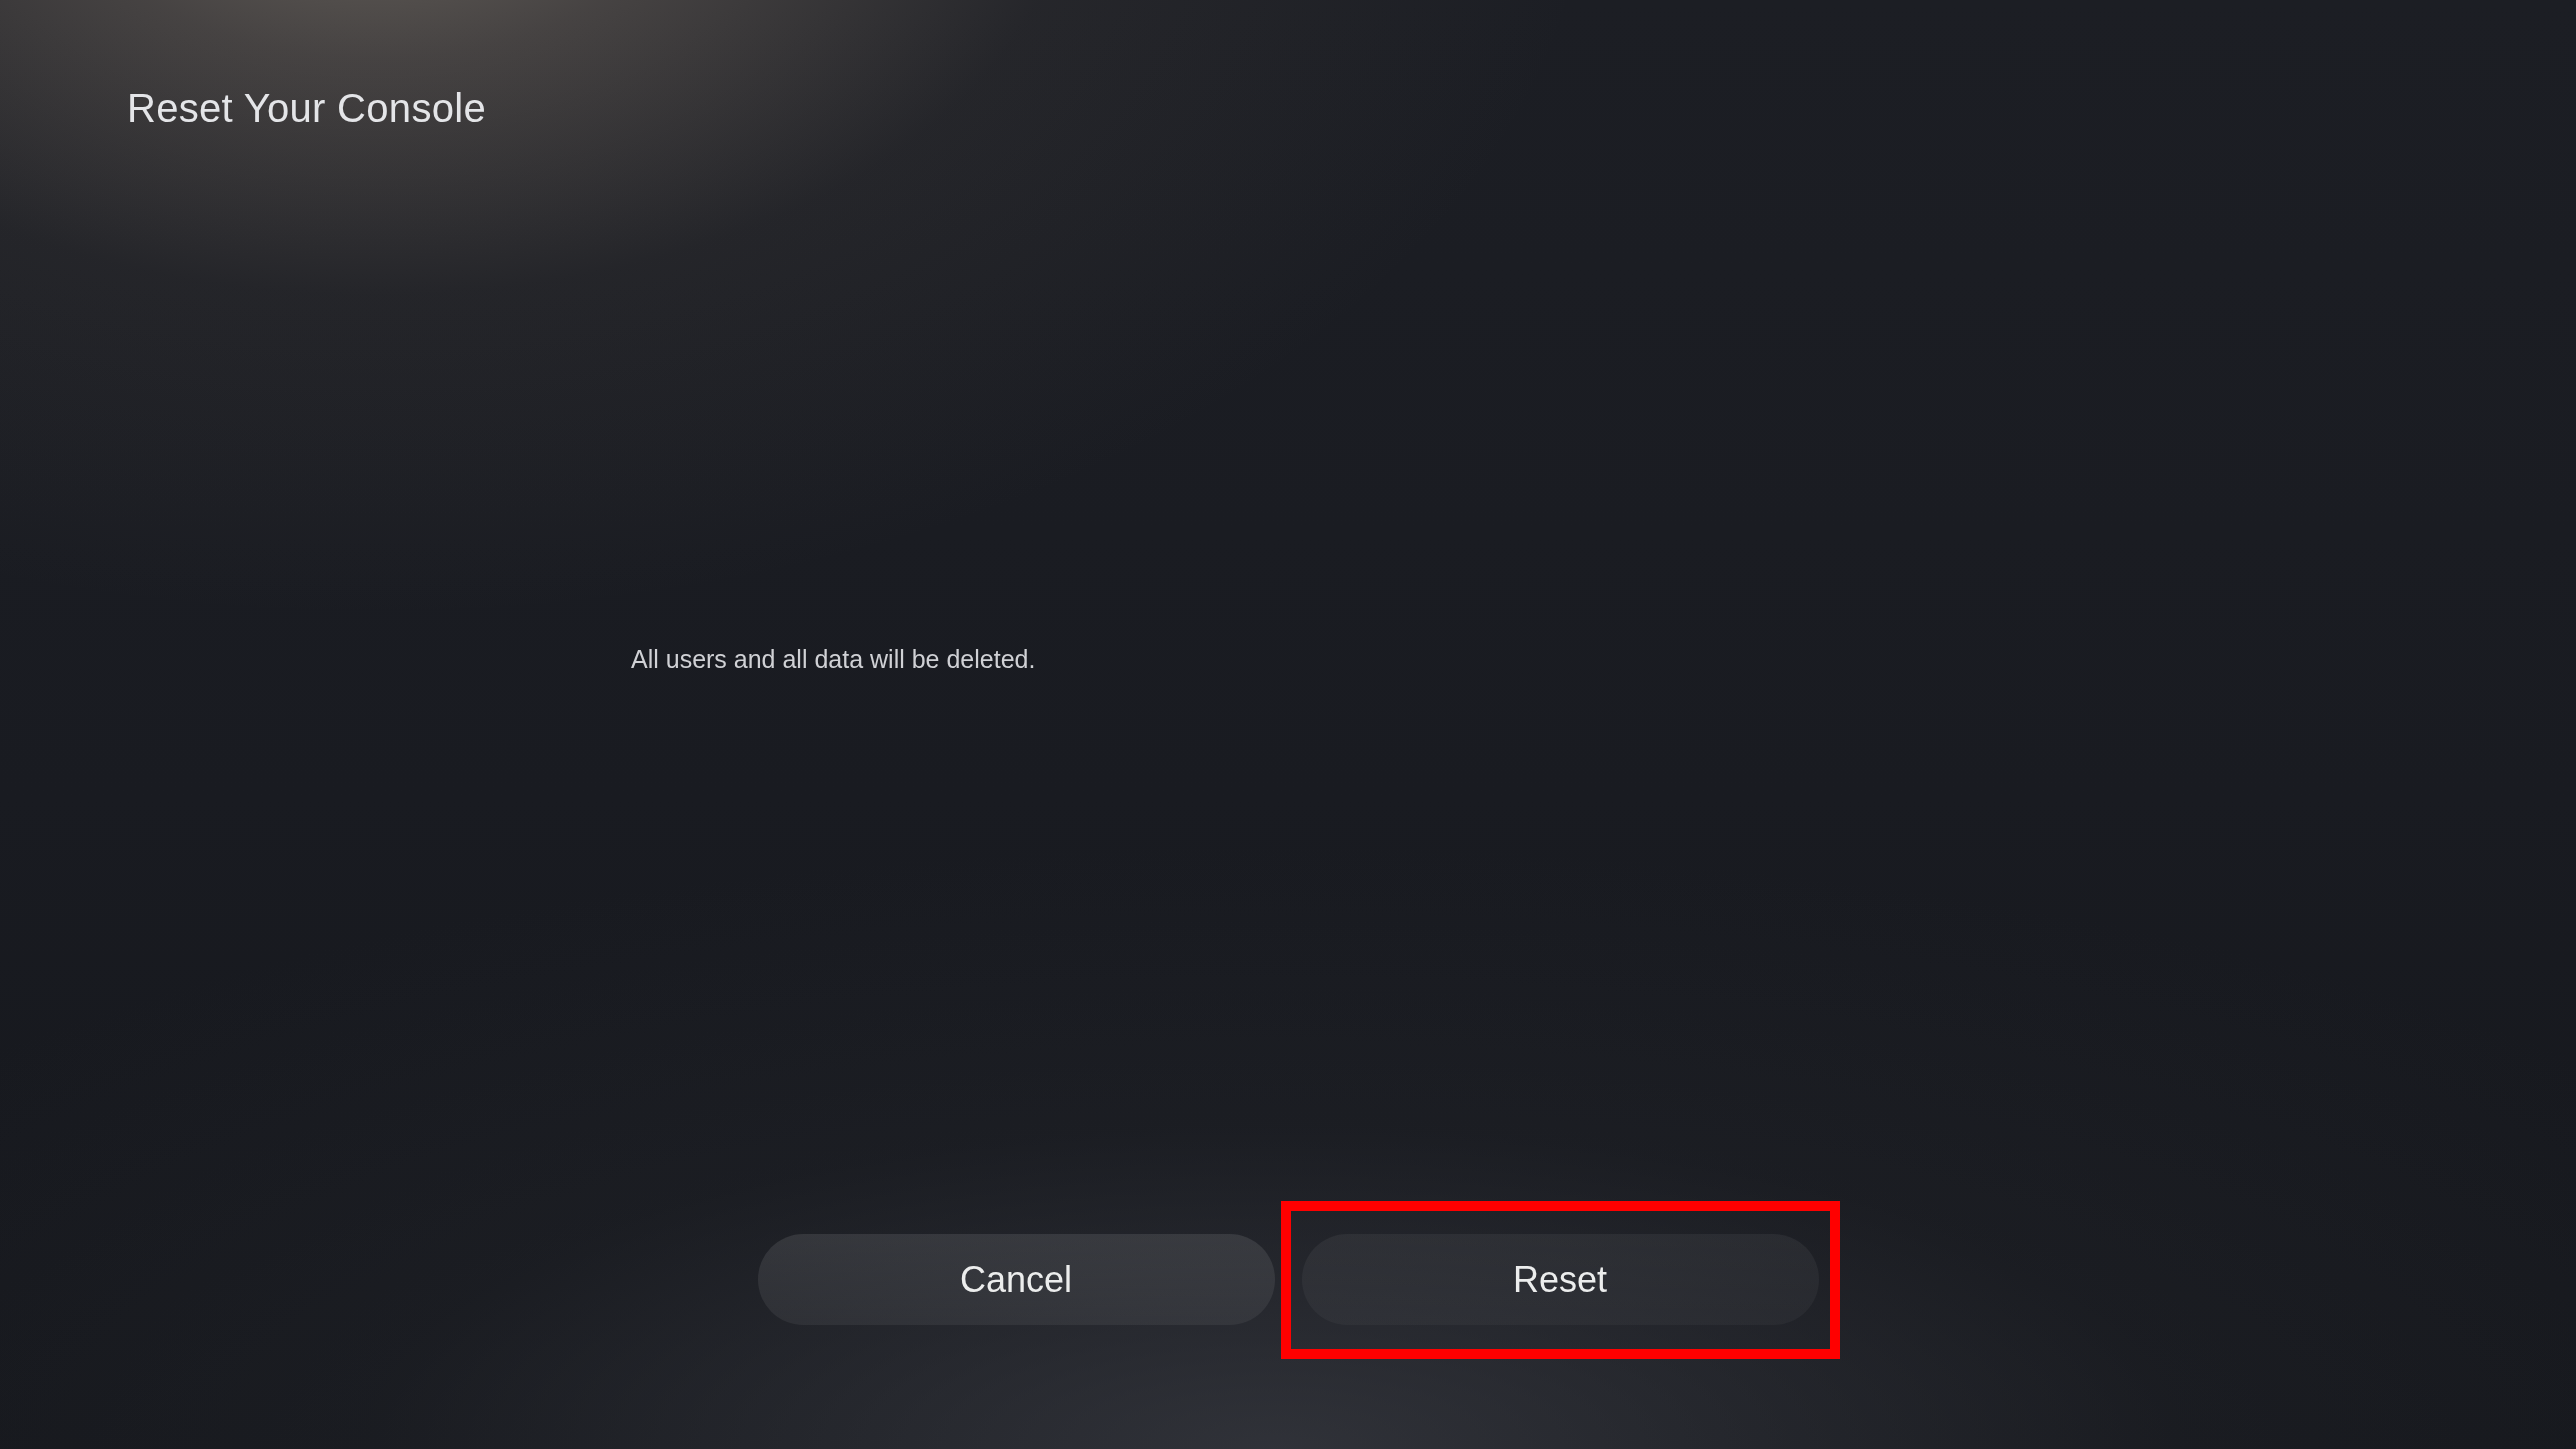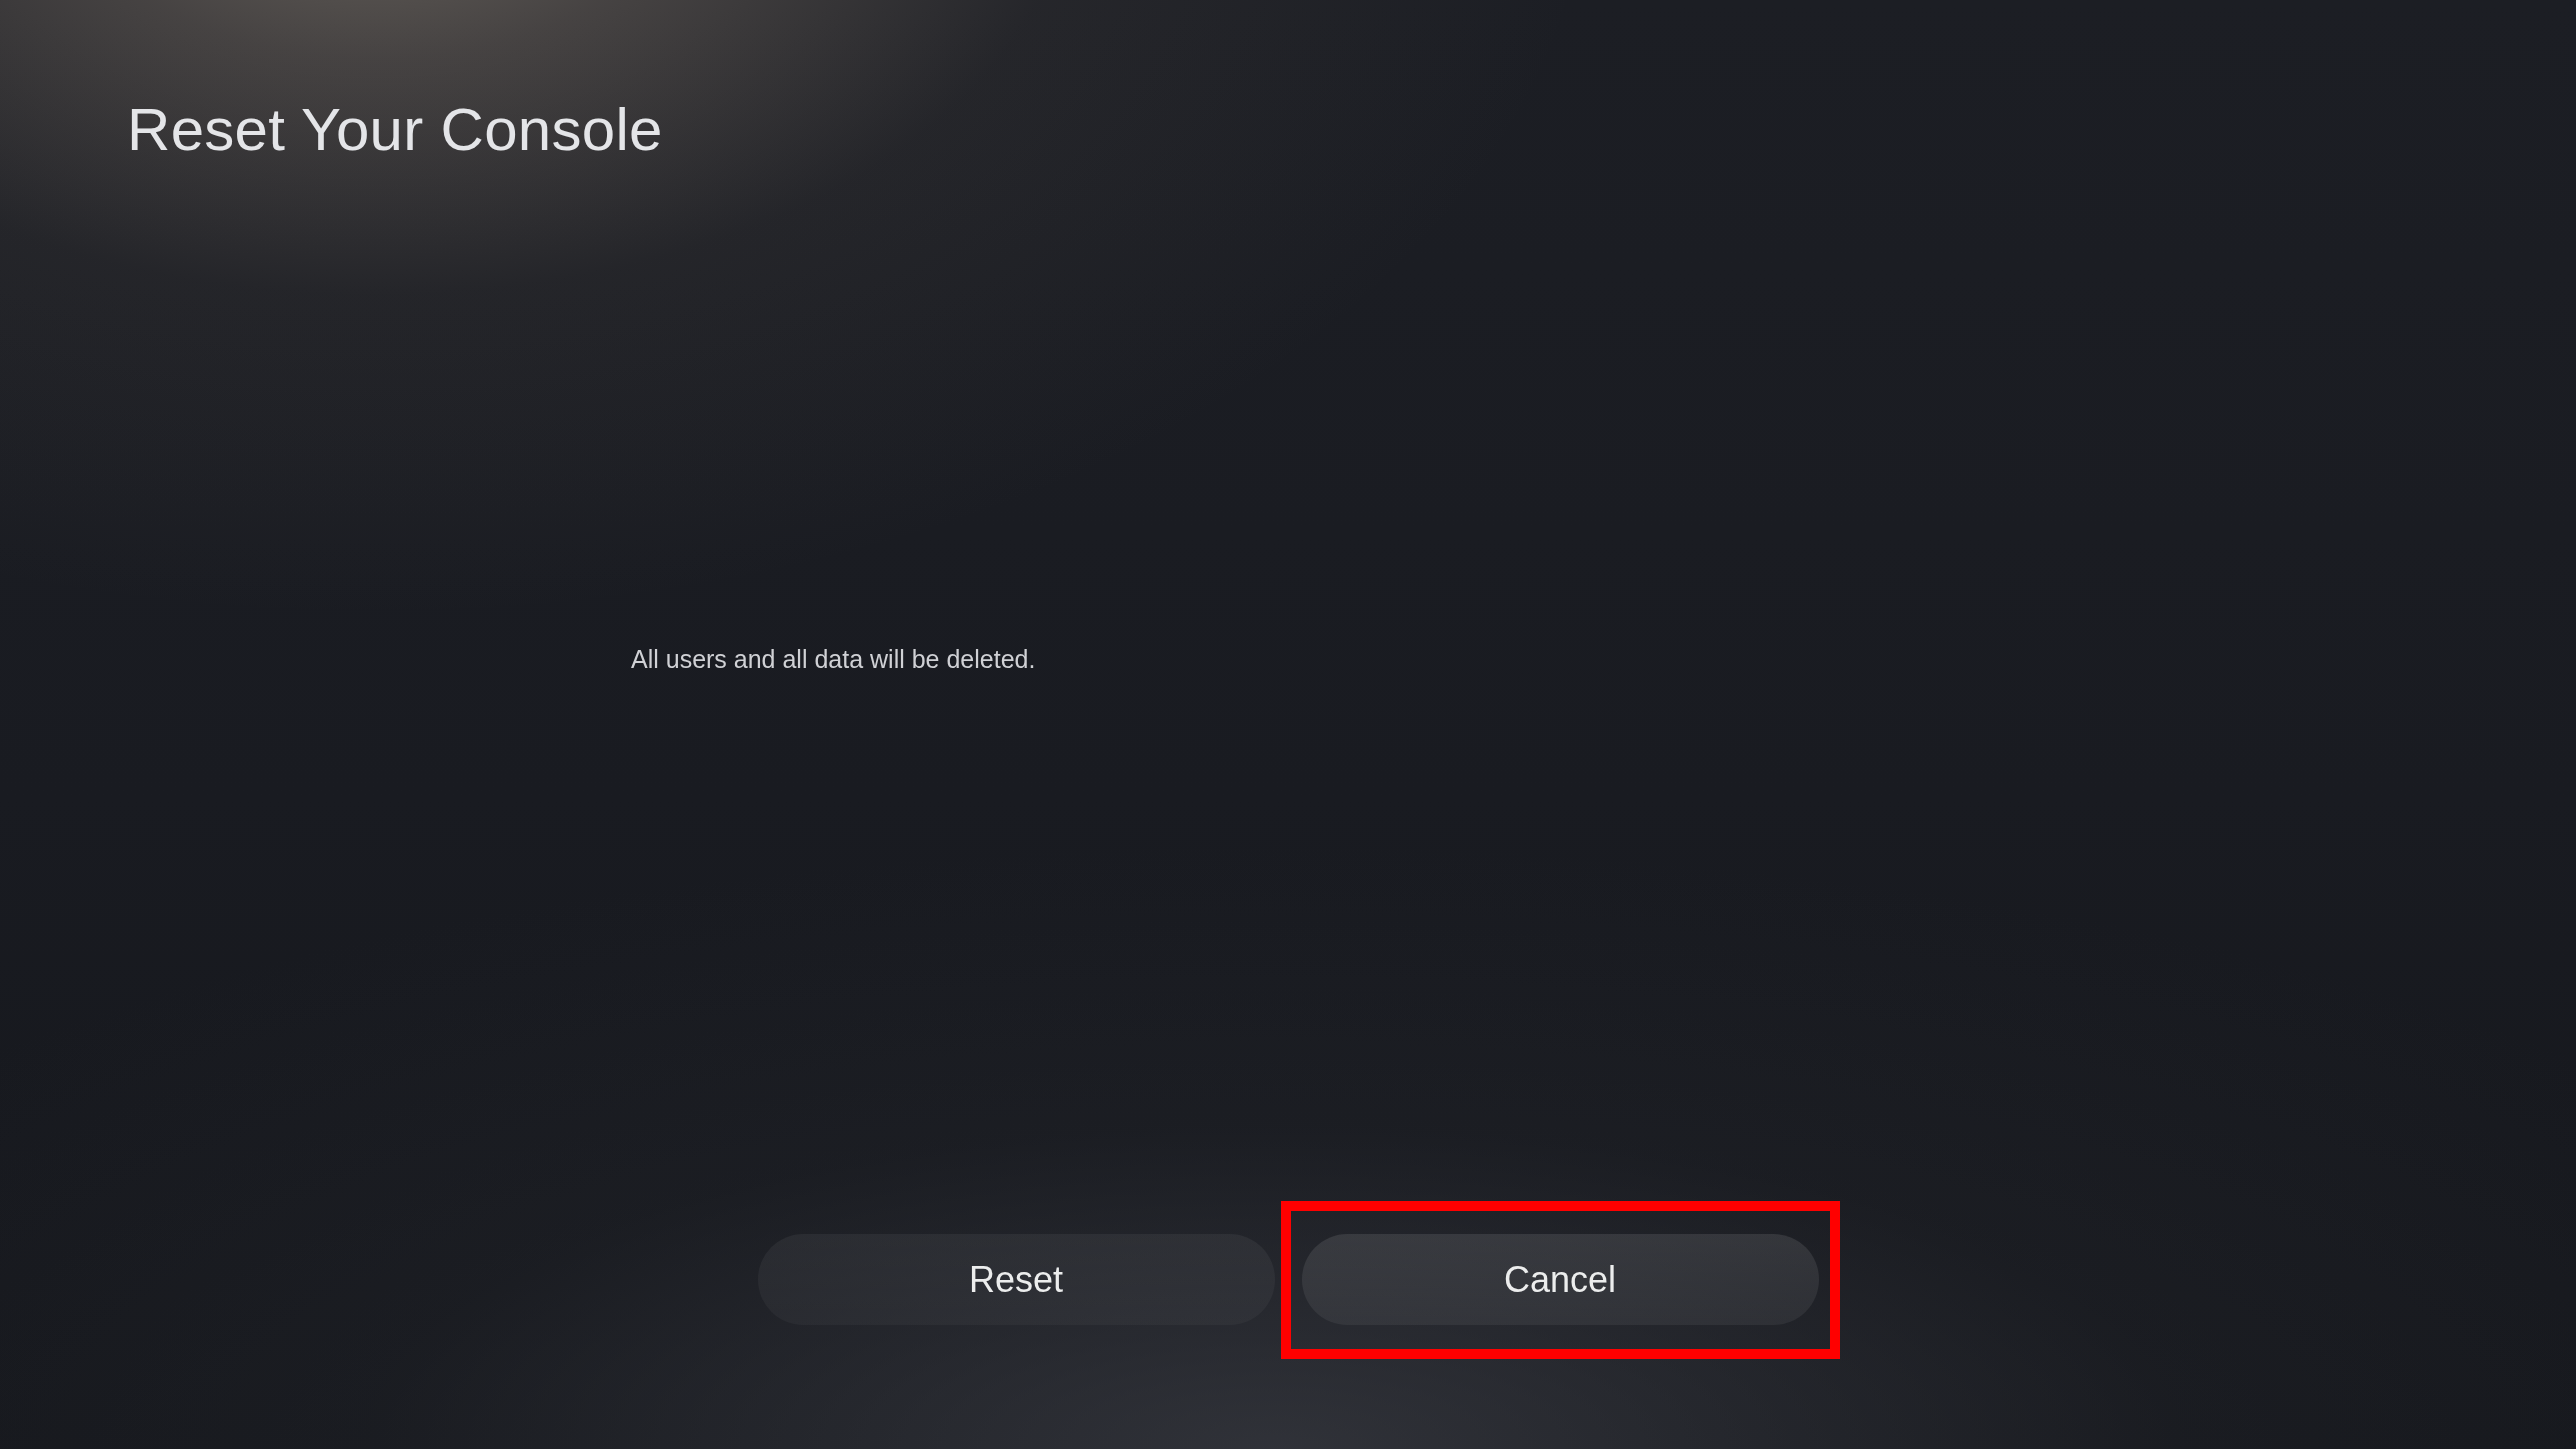--- a/index.html
+++ b/index.html
@@ -19,22 +19,22 @@
         rgba(70, 72, 80, 0.55) 0%,
         rgba(40, 42, 48, 0.25) 40%,
         rgba(24, 26, 32, 0) 75%),
       linear-gradient(180deg, #1c1e24 0%, #191b21 55%, #15171c 100%);
     color: #d6d7db;
   }
 
   .title {
     position: absolute;
     left: 127px;
-    top: 95px;
-    font-size: 60px;
+    top: 86px;
+    font-size: 40px;
     font-weight: 300;
     letter-spacing: 0.3px;
     color: #e4e5e8;
     text-align: right;
   }
 
   .message {
     position: absolute;
     left: 631px;
     top: 641px;
@@ -86,22 +86,22 @@
 </head>
 <body>
 
 <div class="title">Reset Your Console</div>
 
 <div class="message">
   <span class="line">All users and all data will be deleted.</span>
 </div>
 
 <div class="button-row">
+  <div class="btn btn-cancel">
+    <span>Cancel</span>
+  </div>
   <div class="btn btn-reset">
     <span>Reset</span>
-  </div>
-  <div class="btn btn-cancel">
-    <span>Cancel</span>
   </div>
 </div>
 
 <div class="highlight-box" style="left:1281px; top:1201px; width:559px; height:158px;"></div>
 
 
 </body></html>

